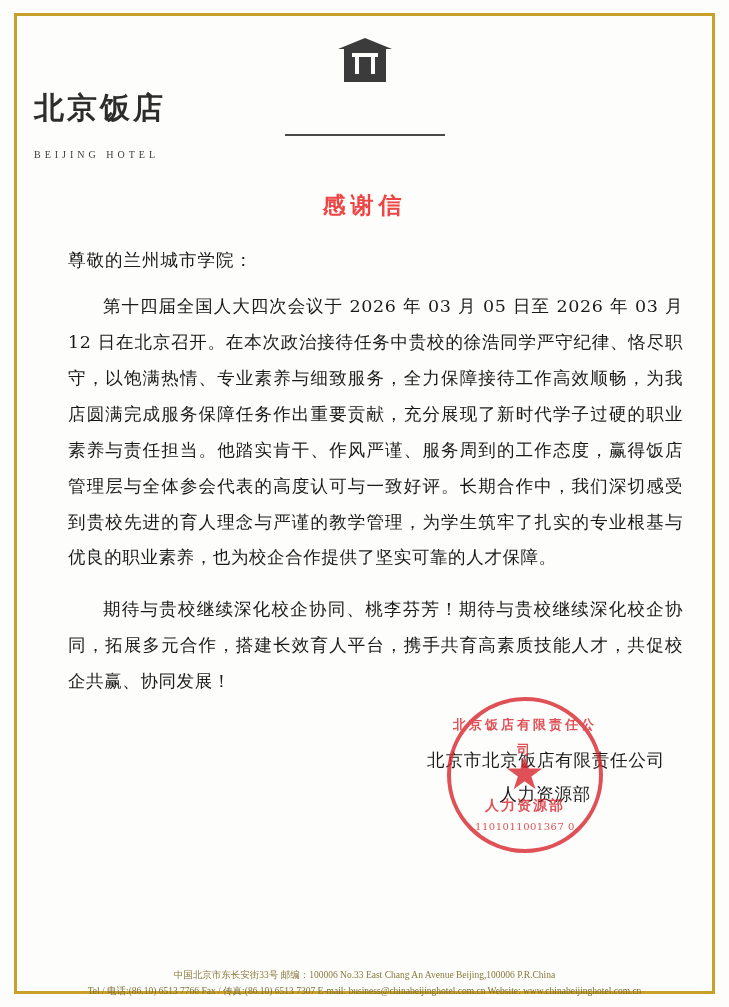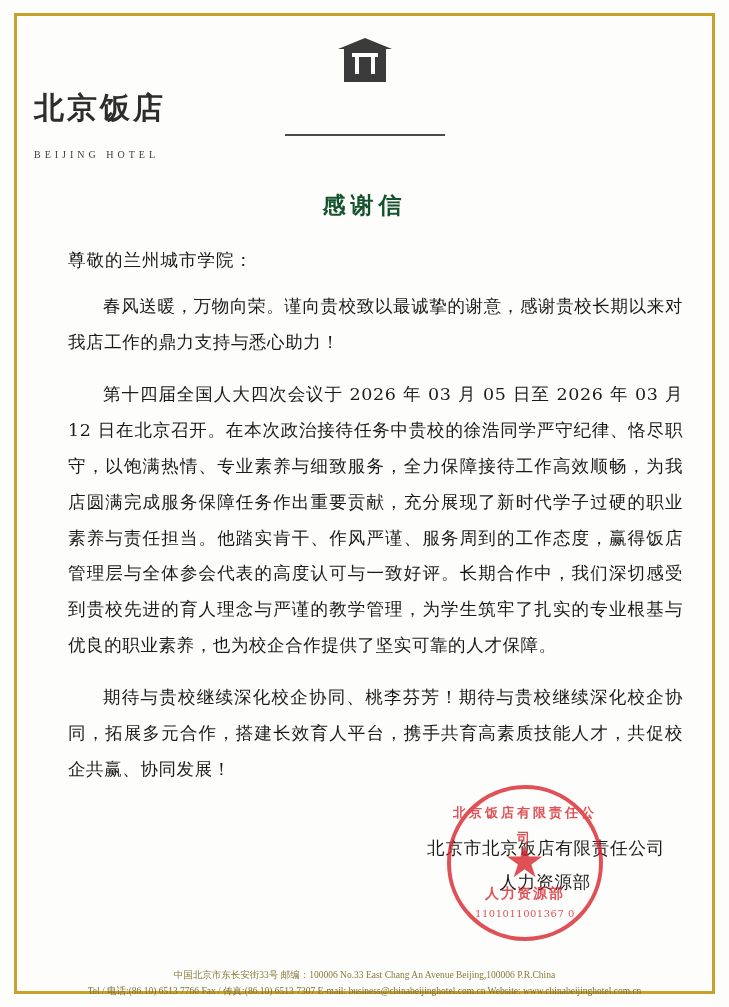--- a/index.html
+++ b/index.html
@@ -112,21 +112,21 @@
     margin: 5px auto 0 auto;
   }
 
   
   .doc-title {
     text-align: center;
     font-size: 23px;
     font-weight: 700;
     letter-spacing: 5px;
     margin-top: 30px;
-    color: #14532d;
+    color: #ef4444;
   }
 
   
   .salutation {
     margin-top: 26px;
     padding-left: 34px;
     font-size: 17.5px;
     line-height: 1.5;
     letter-spacing: 1px;
   }
@@ -235,21 +235,20 @@
       </div>
       <div class="brand-cn">北京饭店</div>
       <div class="brand-underline"></div>
       <div class="brand-en">BEIJING HOTEL</div>
     </div>
 
     <div class="doc-title">感谢信</div>
 
     <div class="salutation">尊敬的兰州城市学院：</div>
 
-    <div class="para">春风送暖，万物向荣。谨向贵校致以最诚挚的谢意，感谢贵校长期以来对我店工作的鼎力支持与悉心助力！</div>
     <div class="para">第十四届全国人大四次会议于 2026 年 03 月 05 日至 2026 年 03 月 12 日在北京召开。在本次政治接待任务中贵校的徐浩同学严守纪律、恪尽职守，以饱满热情、专业素养与细致服务，全力保障接待工作高效顺畅，为我店圆满完成服务保障任务作出重要贡献，充分展现了新时代学子过硬的职业素养与责任担当。他踏实肯干、作风严谨、服务周到的工作态度，赢得饭店管理层与全体参会代表的高度认可与一致好评。长期合作中，我们深切感受到贵校先进的育人理念与严谨的教学管理，为学生筑牢了扎实的专业根基与优良的职业素养，也为校企合作提供了坚实可靠的人才保障。</div>
     <div class="para">期待与贵校继续深化校企协同、桃李芬芳！期待与贵校继续深化校企协同，拓展多元合作，搭建长效育人平台，携手共育高素质技能人才，共促校企共赢、协同发展！</div>
 
     <div class="sign-block">
       <span class="sign-line">北京市北京饭店有限责任公司</span>
       <span class="sign-line sign-dept">人力资源部</span>
 
       <div class="seal">
         <div class="seal-top">北京饭店有限责任公司</div>
         <div class="star">★</div>

